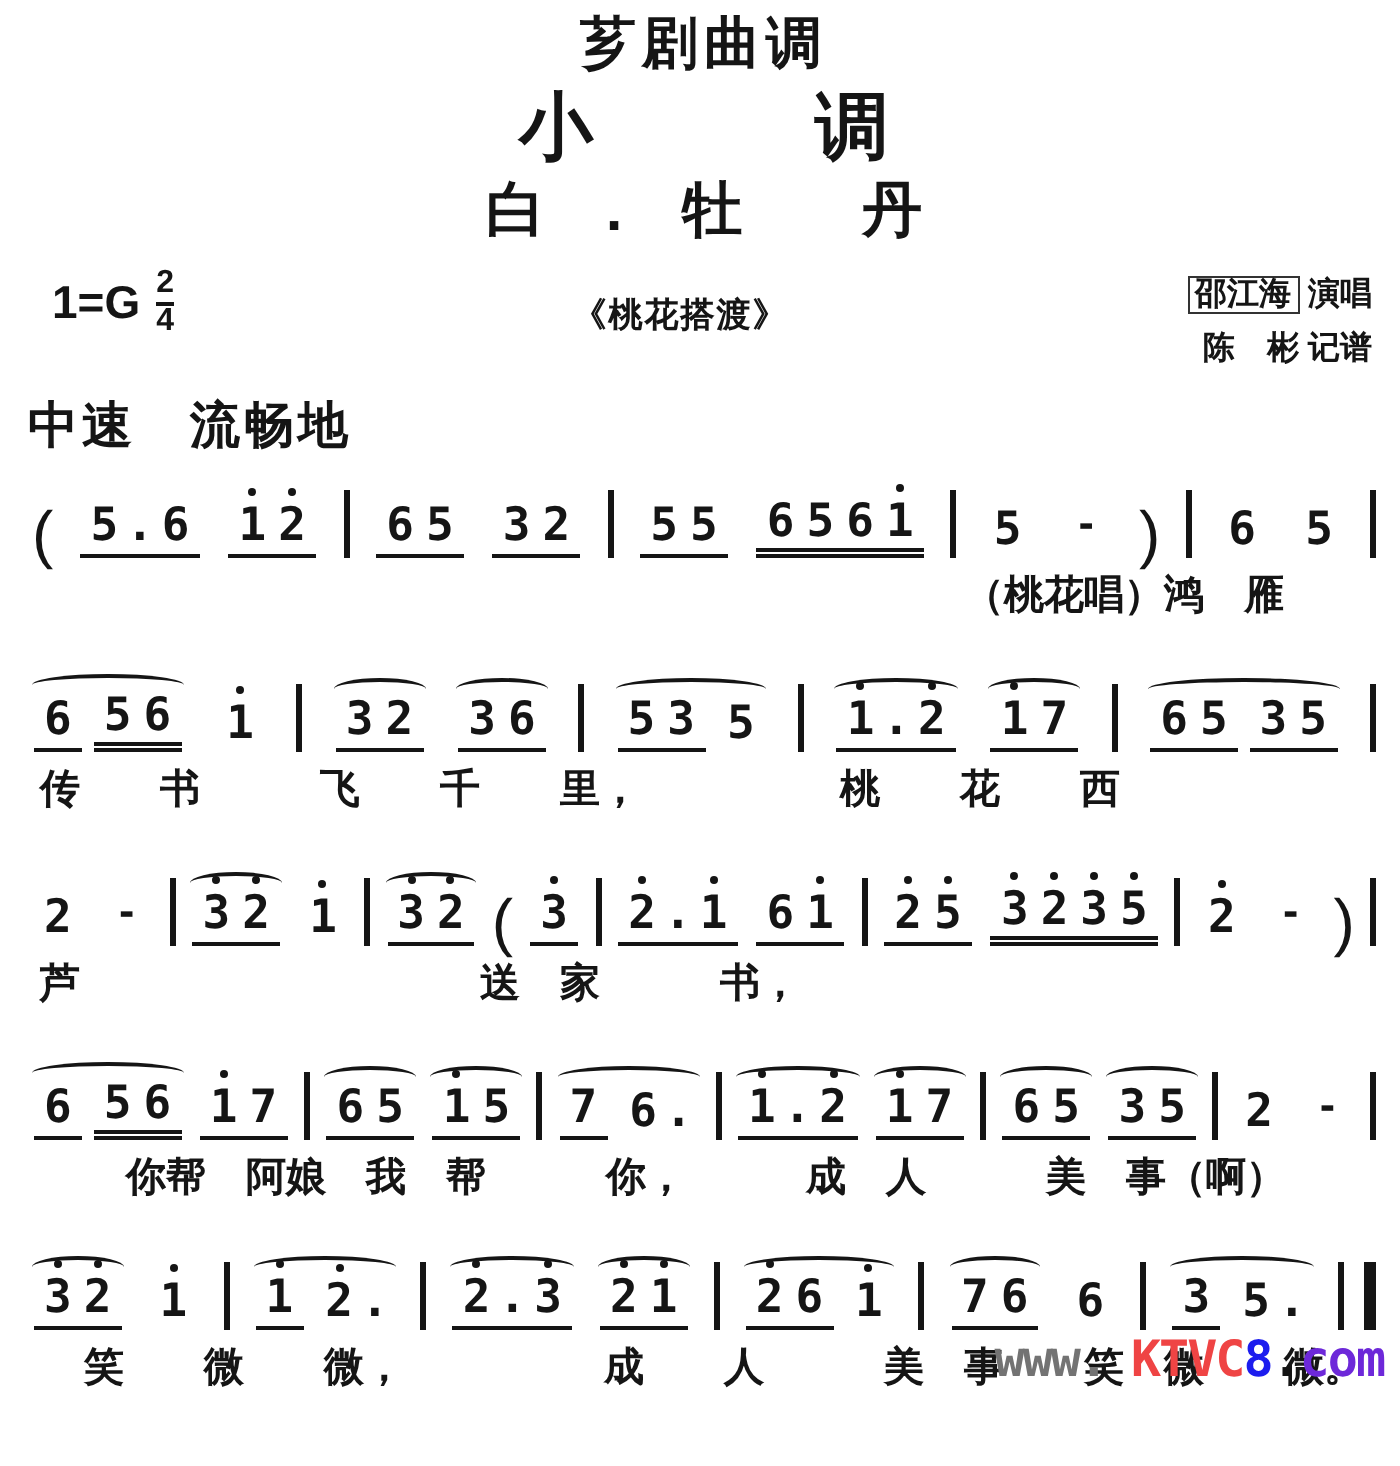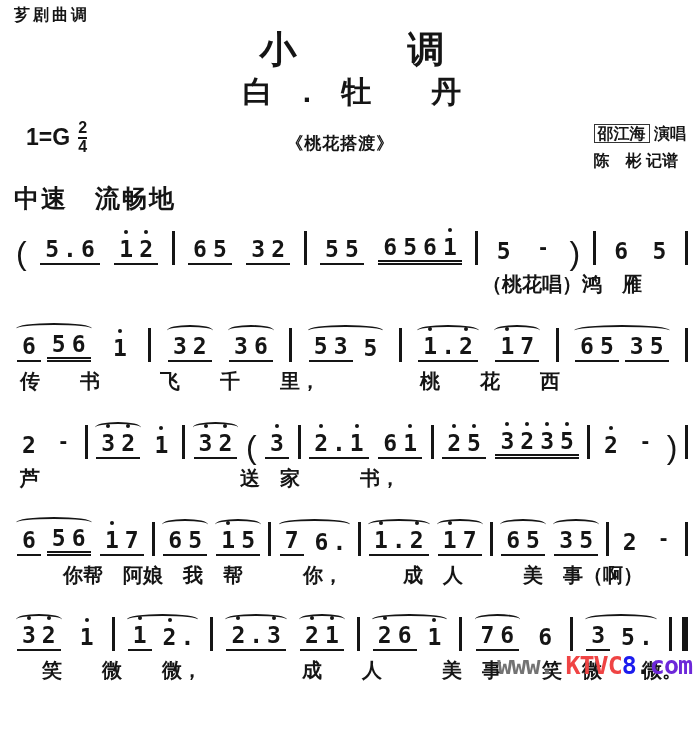--- a/index.html
+++ b/index.html
@@ -1,31 +1,31 @@
 <!DOCTYPE html>
 <html><head>
 <meta charset="utf-8">
 <style>
   html,body { margin:0; padding:0; background:#ffffff; }
   body { width:700px; height:733px; overflow:hidden; color:#151515;
          font-family:"Liberation Sans", sans-serif; position:relative; }
   .page { padding:6px 10px 0 14px; position:relative; }
 
   
-  .t1 { font-size:16px; font-weight:bold; letter-spacing:3px; line-height:1.15; }
+  .t1 { text-align:center; font-size:28px; font-weight:bold; letter-spacing:3px; line-height:1.15; }
   .t2 { text-align:center; font-size:37px; font-weight:bold; margin-top:6px; line-height:1.1; }
   .t3 { text-align:center; font-size:30px; font-weight:bold; margin-top:4px; line-height:1.1; }
 
   
   .meta { display:flex; justify-content:space-between; align-items:flex-start; margin-top:12px; }
   .key { font-size:23px; font-weight:bold; display:flex; align-items:center; gap:8px; padding-left:12px; }
   .frac { display:inline-flex; flex-direction:column; align-items:center; font-size:16px; line-height:1.05; font-weight:bold; }
   .frac .den { border-top:2px solid #151515; }
   .subtitle { font-size:17px; font-weight:bold; margin-top:12px; letter-spacing:1px; }
-  .credits { text-align:left; font-size:16px; font-weight:bold; line-height:1.7; padding-right:4px; white-space:nowrap; }
+  .credits { text-align:right; font-size:16px; font-weight:bold; line-height:1.7; padding-right:4px; white-space:nowrap; }
   .perf-name { border:1.5px solid #333; padding:0 3px; }
   .tempo { font-size:25px; font-weight:bold; margin-top:8px; letter-spacing:2px; }
 
   
   .score { margin-top:2px; }
   .music-line { display:flex; justify-content:space-between; align-items:flex-end; margin-top:8px; }
   .line-block { margin-top:2px; }
   .line-block + .line-block { margin-top:24px; }
   .grp { display:inline-flex; align-items:flex-end; position:relative; padding-top:13px; }
   .slur { position:absolute; top:3px; left:2px; right:2px; height:9px;

